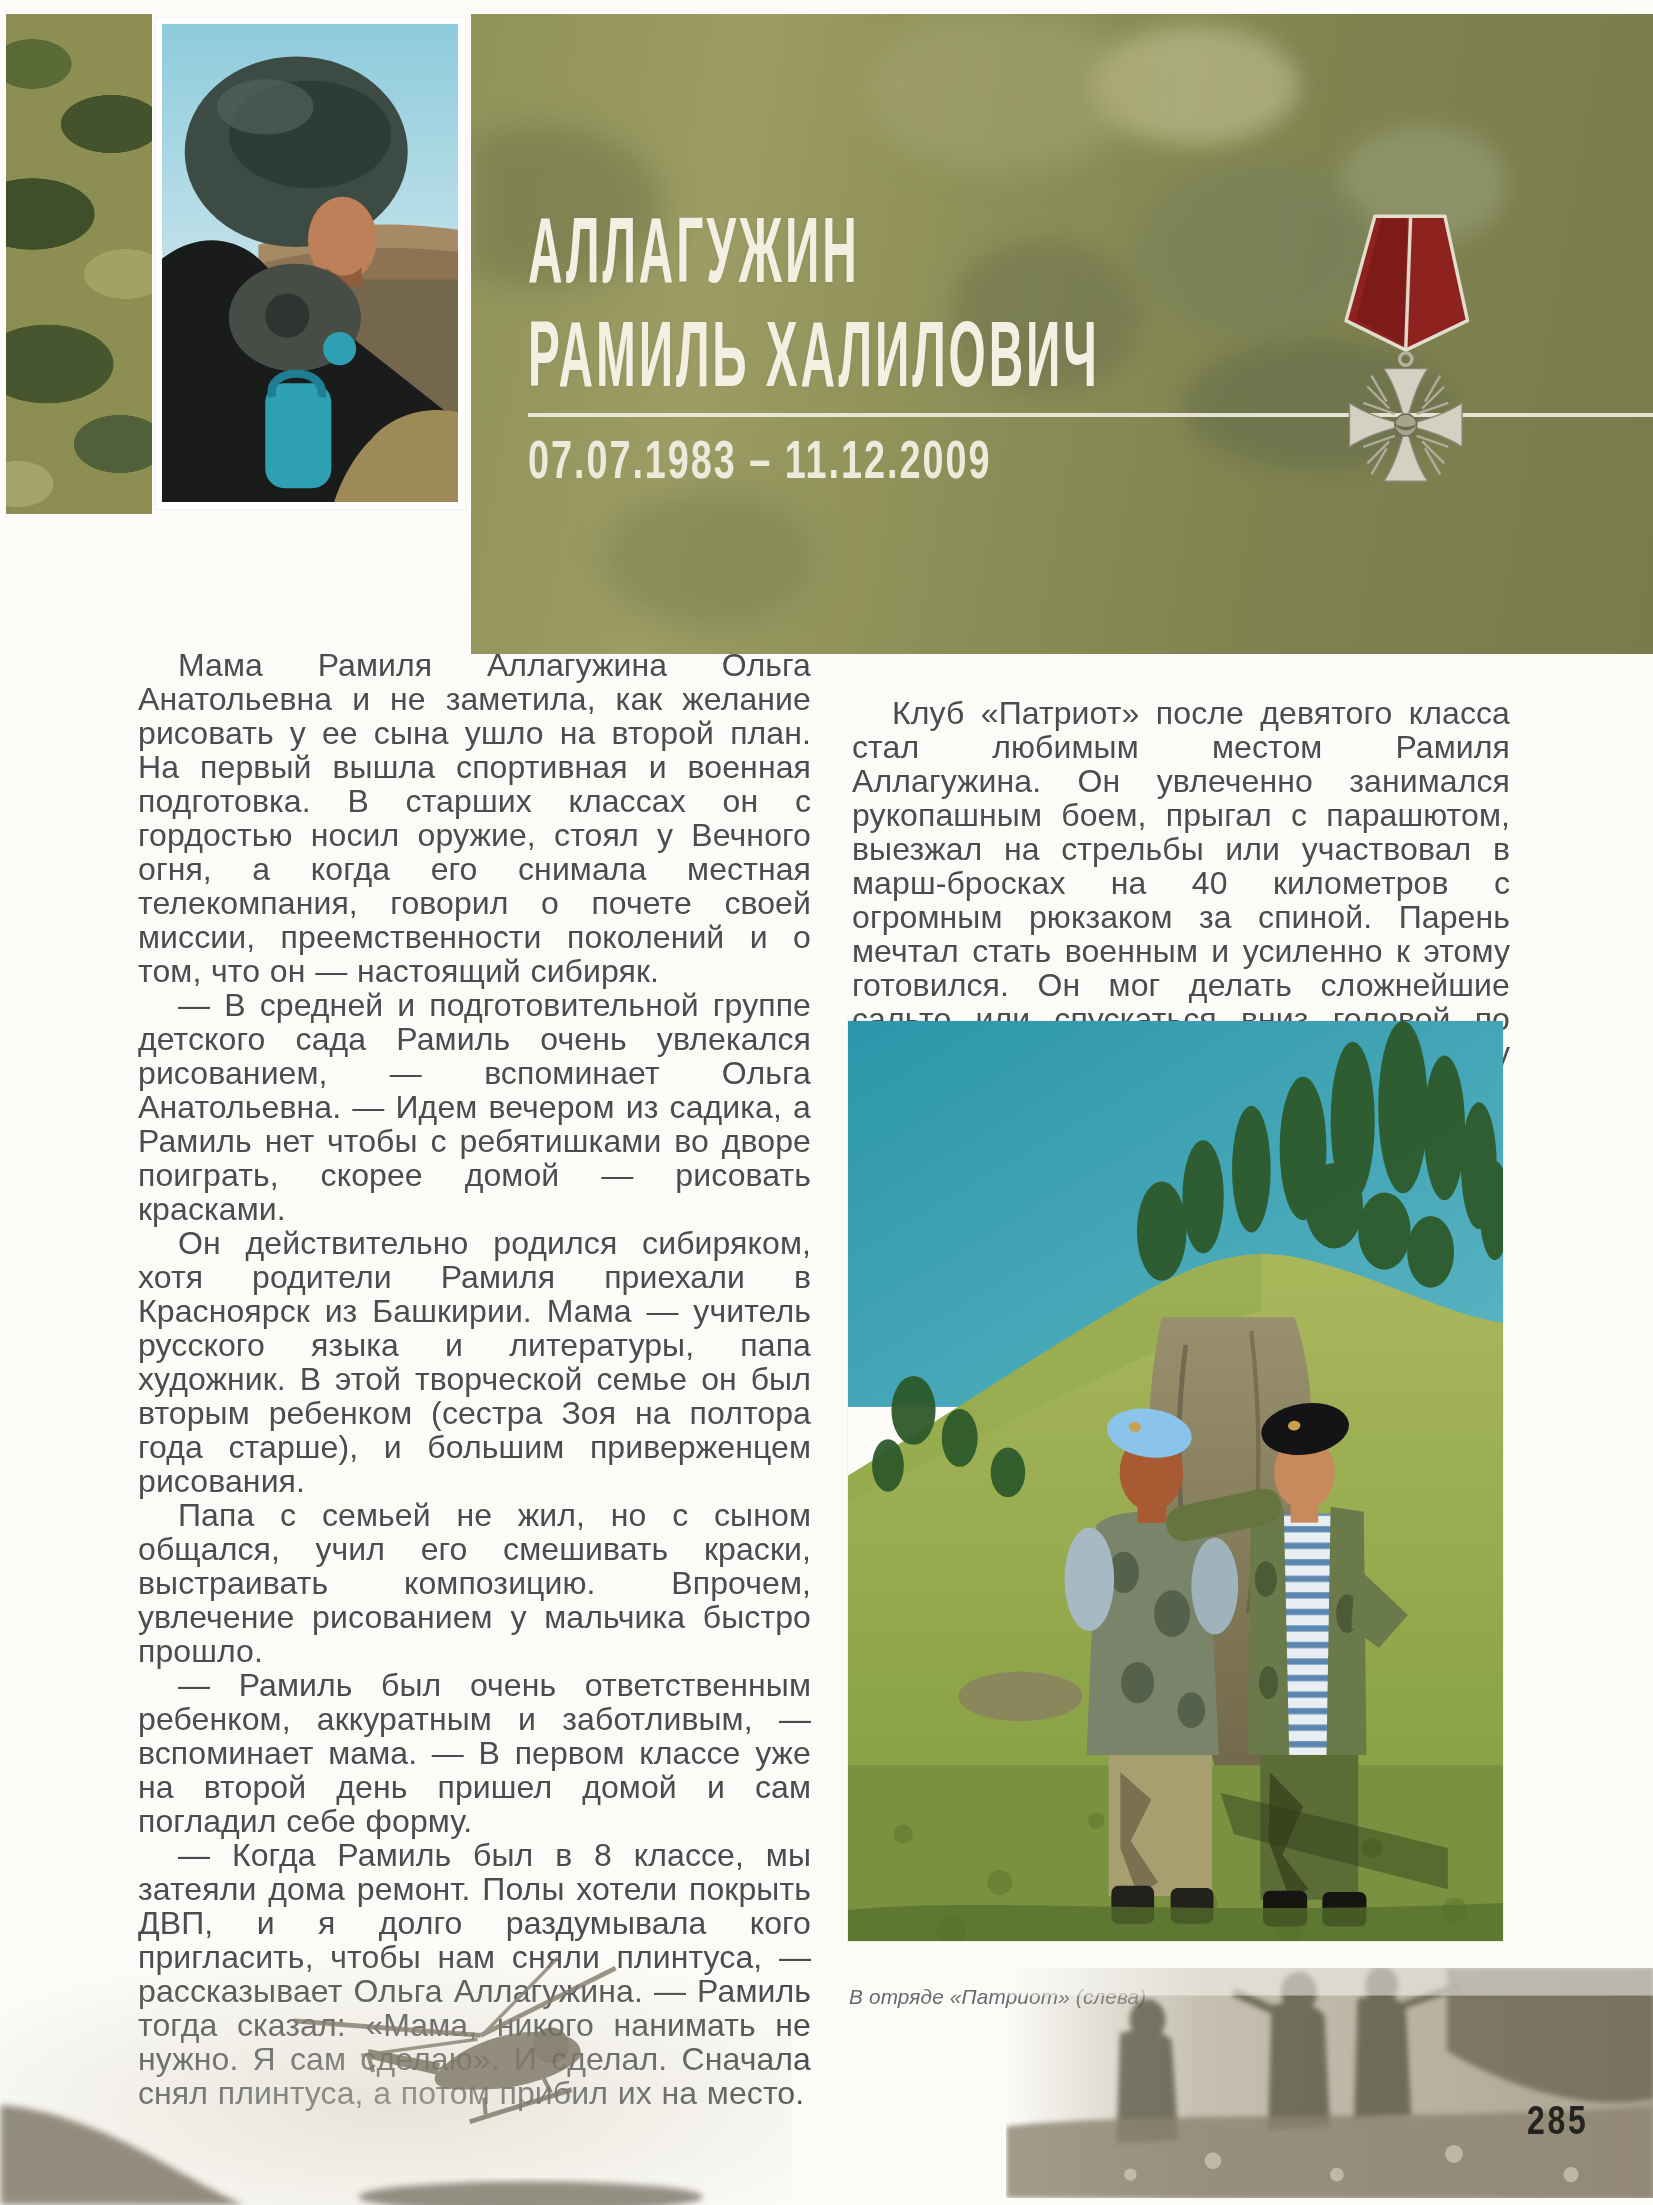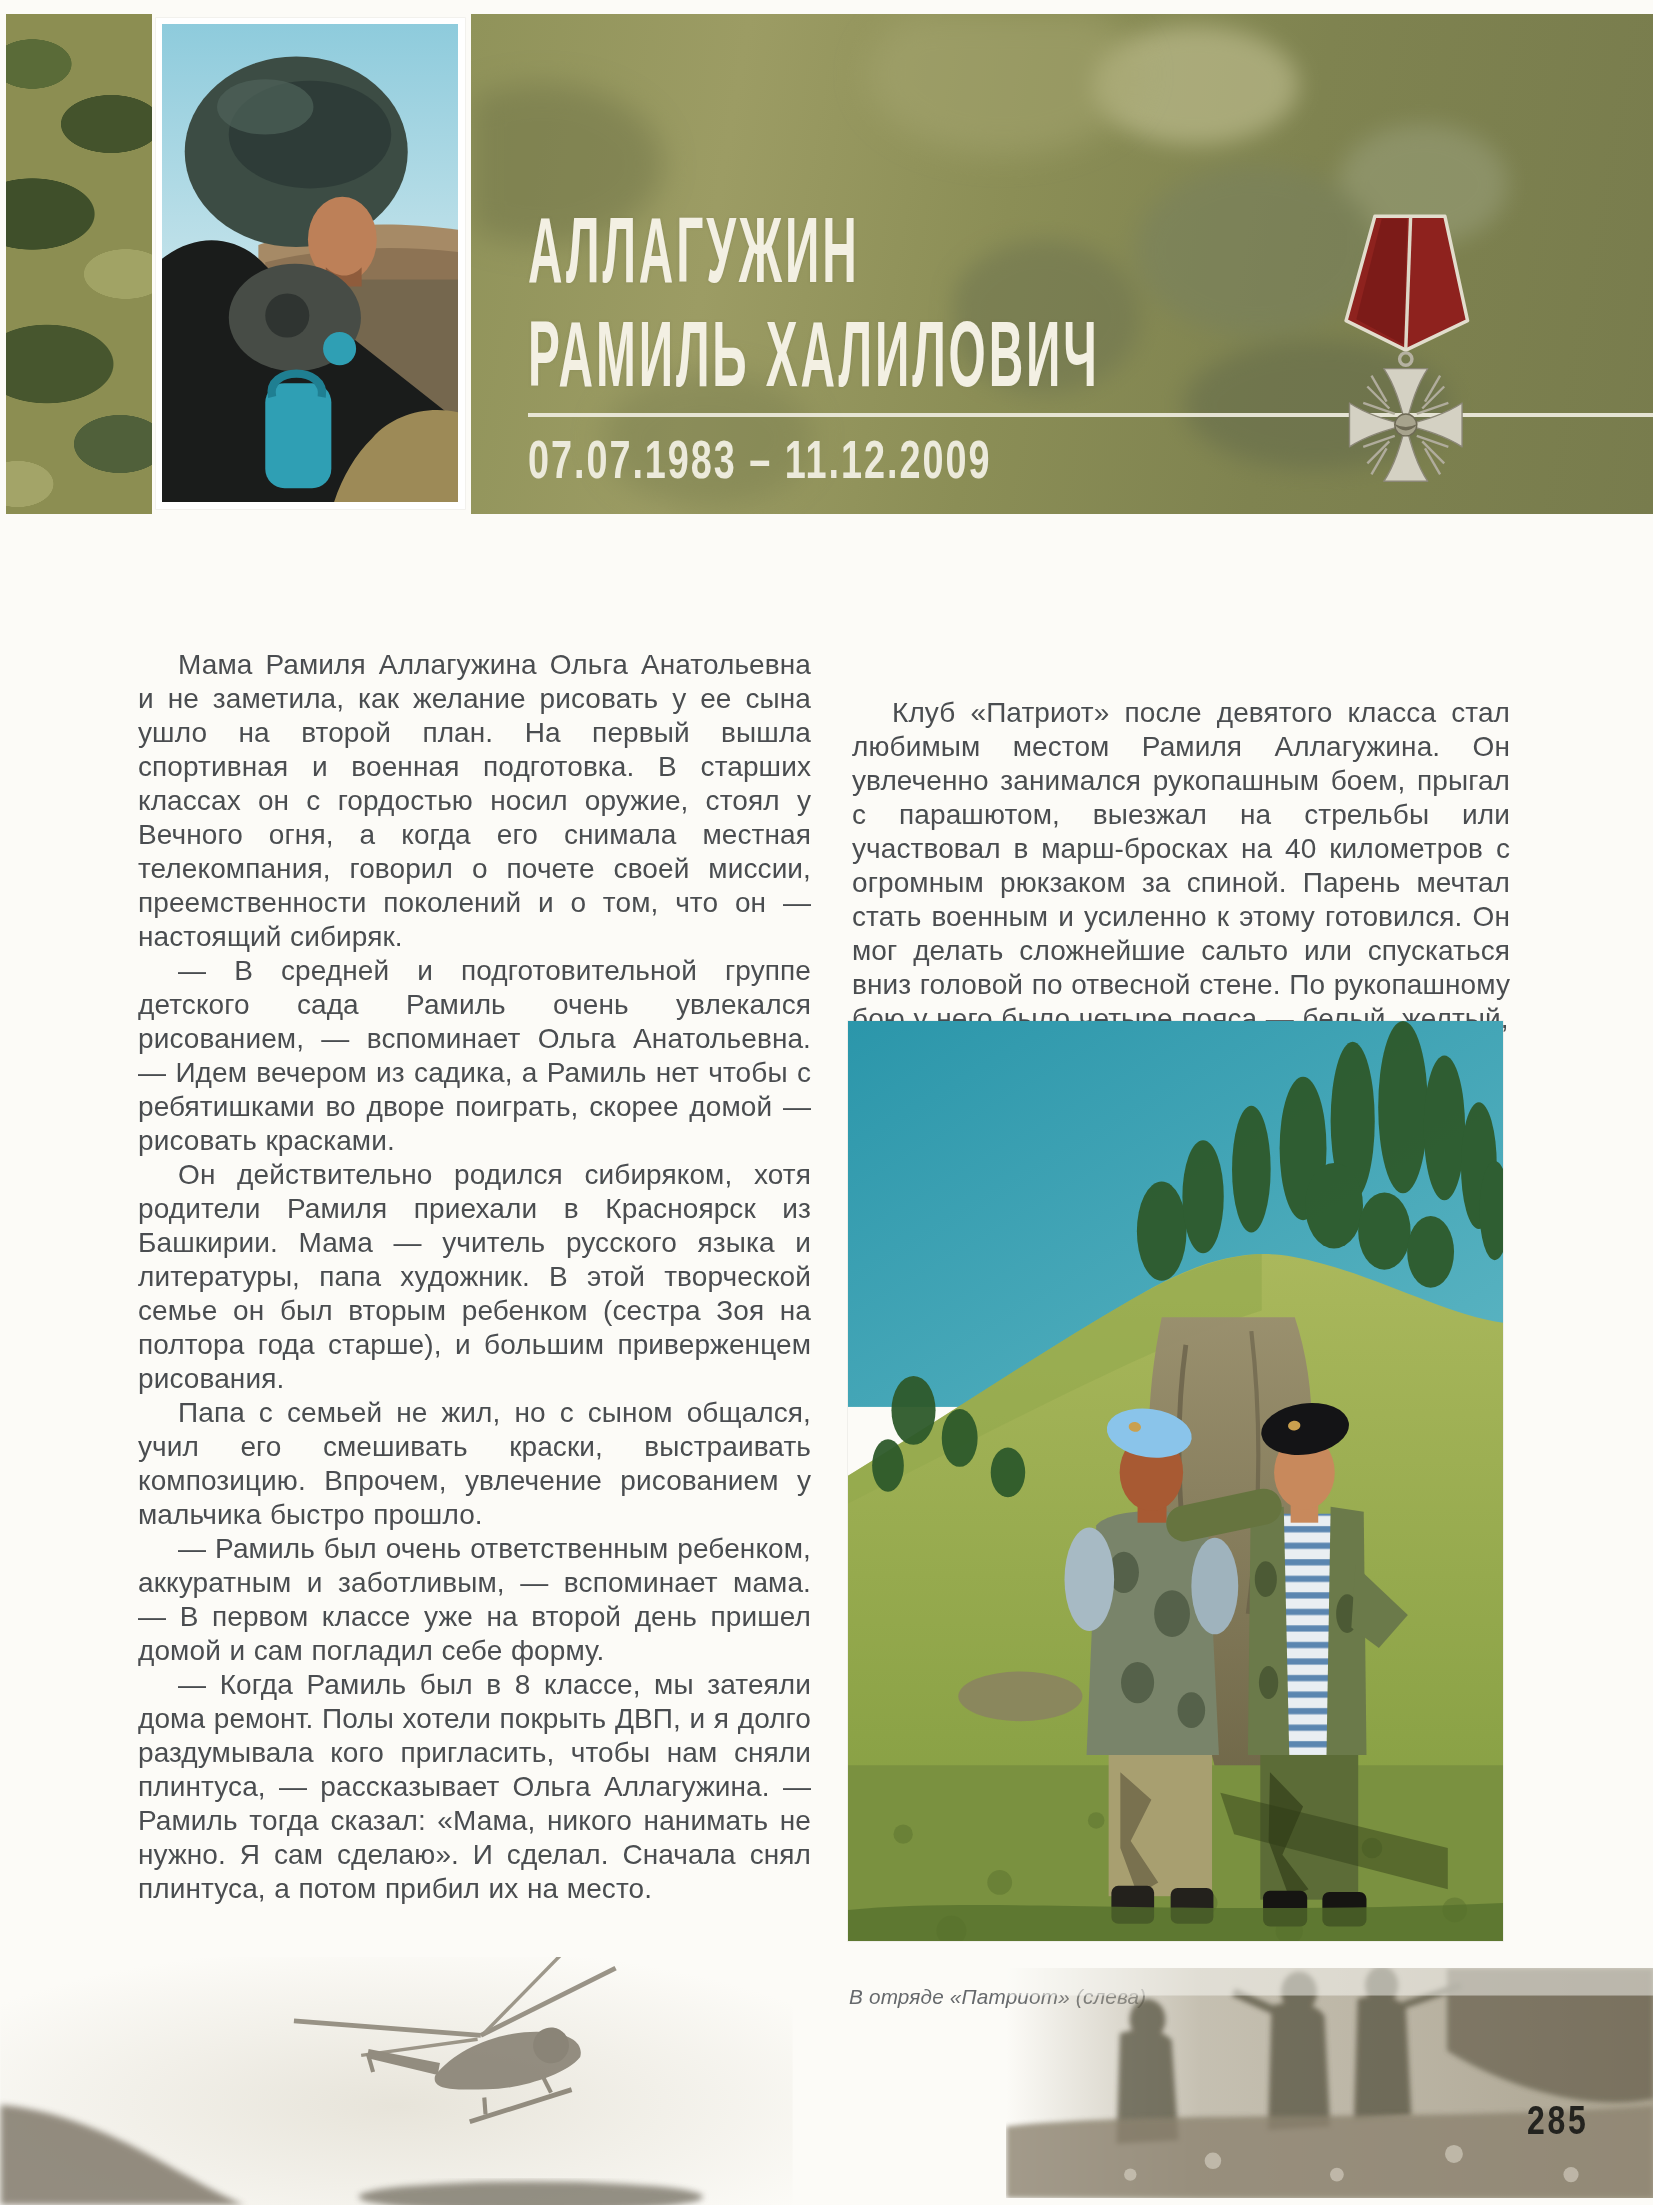--- a/index.html
+++ b/index.html
@@ -20,21 +20,21 @@
       radial-gradient(ellipse 110px 65px at 28% 70%, #47562e 0 60%, transparent 61%),
       radial-gradient(ellipse 76px 48px at 78% 86%, #50603a 0 60%, transparent 61%),
       radial-gradient(ellipse 59px 38px at 8% 94%, #a3a468 0 60%, transparent 61%);
   }
   .portrait{
     position:absolute; left:156px; top:18px; width:309px; height:491px;
     background:#fff; box-shadow:0 0 0 0.7px rgba(0,0,0,.06);
   }
   .portrait svg{position:absolute; left:6.2px; top:6.2px; width:296px; height:478px;}
   .banner{
-    position:absolute; left:471px; top:13.8px; width:1183px; height:500px;
+    position:absolute; left:471px; top:13.8px; width:1183px; height:640px;
     overflow:hidden;
     background:
       linear-gradient(100deg, #90935a 0%, #9c9c64 22%, #8b8e56 45%, #7f8350 68%, #787c4d 100%);
   }
   .banner-ghost{
     position:absolute; left:482px; top:-27.6px; width:758px; height:551px;
     filter:blur(11px); opacity:.55; pointer-events:none;
     background:
       radial-gradient(ellipse 179px 103px at 32% 18%, #c9c79a 0 55%, transparent 60%),
       radial-gradient(ellipse 207px 145px at 40% 48%, #78805e 0 55%, transparent 62%),
@@ -64,21 +64,21 @@
   }
   .life-dates{
     position:absolute; left:57px; top:418px; margin:0; color:#eceadb;
     font-weight:700; font-size:54px; line-height:1; letter-spacing:2.8px;
     transform:scaleX(.70); transform-origin:left top; white-space:nowrap;
   }
   .medal{position:absolute; left:873px; top:193px; width:127px; height:289px;}
   
   .col{
     position:absolute; top:648px; color:#4a4d50;
-    font-size:28px; line-height:34px; text-align:justify;
+    font-size:32px; line-height:34px; text-align:justify;
     letter-spacing:0.1px; word-spacing:0.7px; hyphens:auto;
   }
   .col p{margin:0; text-indent:40px;}
   .col-left{left:138px; width:673px;}
   .col-right{left:852px; width:658px;margin-top:48px;}
   
   .patriot-photo{
     position:absolute; left:848px; top:1021px; width:655px; height:920px;
     box-shadow:0 0 0 0.7px rgba(0,0,0,.07);
   }

